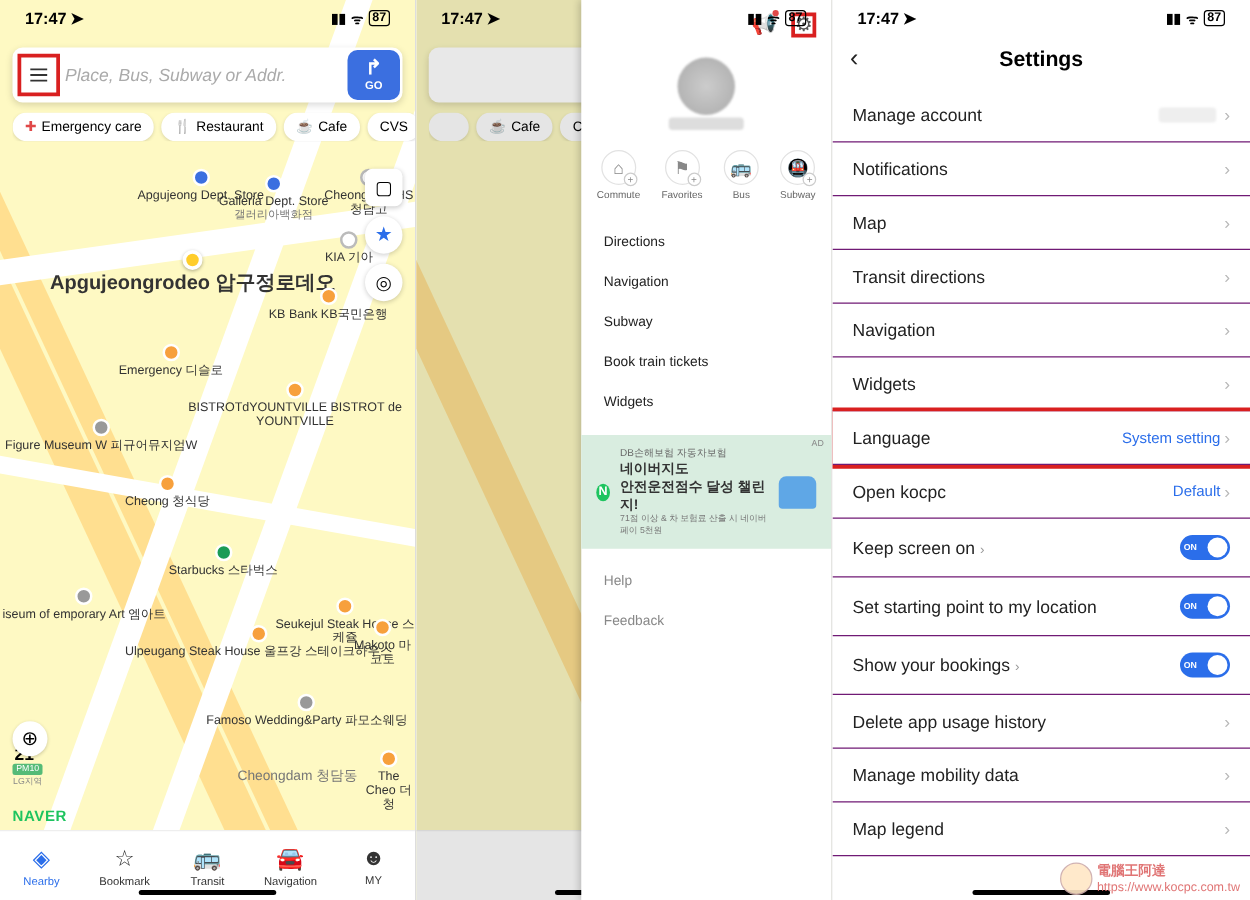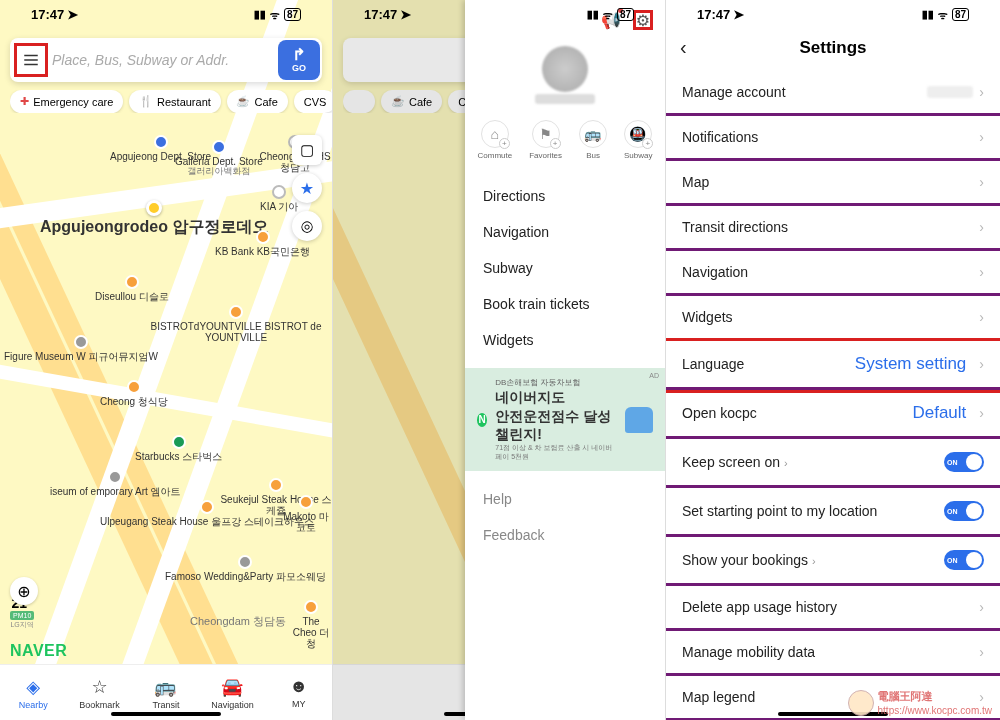--- a/index.html
+++ b/index.html
@@ -2,21 +2,21 @@
 <html><head>
 <meta charset="utf-8">
 <style>
   * { box-sizing: border-box; margin: 0; padding: 0; }
   body { font-family: -apple-system, "Helvetica Neue", Arial, sans-serif; background: #f0f0f0; width: 1000px; height: 720px; overflow: hidden; position: relative; }
   .phones { display: flex; width: 1000px; height: 720px; }
   .phone { width: 333px; height: 720px; background: #fff; position: relative; border-right: 1px solid #ddd; overflow: hidden; }
   .phone:last-child { border-right: none; width: 334px; }
 
   
-  .status { height: 28px; display: flex; justify-content: space-between; align-items: center; padding: 0 31px; font-size: 13px; font-weight: 700; }
+  .status { height: 28px; display: flex; justify-content: space-between; align-items: center; padding: 0 20px; font-size: 13px; font-weight: 700; }
   .status .right { display: flex; align-items: center; gap: 4px; font-size: 11px; }
   .statlabel { display:flex; align-items:center; gap:3px;}
 
   
   .mapbg { position: absolute; inset: 0; background: #fef9c3; z-index: 0; padding-left: 36px; }
   .road { position: absolute; background: #fff; }
   .roadY { width: 30px; height: 800px; transform: rotate(-25deg); background:#ffdf90; }
   .roadW { width: 20px; height: 800px; transform: rotate(20deg); }
   .poi { position: absolute; font-size: 10px; color: #333; text-align: center; line-height: 1.1; }
   .poi .dot { width: 14px; height: 14px; border-radius: 50%; margin: 0 auto 2px; }
@@ -37,21 +37,21 @@
   .gobtn { width: 42px; height: 40px; background: #3b6fe0; border-radius: 8px; color: #fff; display: flex; flex-direction: column; align-items: center; justify-content: center; font-size: 9px; font-weight:700; margin-right:2px;}
   .gobtn .arrow{font-size:16px;line-height:1;}
 
   .chips { position:absolute; top: 90px; left:10px; right:0; display:flex; gap:6px; z-index:5; overflow:hidden;}
   .chip { background:#fff; border-radius:16px; padding:5px 10px; font-size:11px; box-shadow:0 1px 3px rgba(0,0,0,.15); white-space:nowrap; display:flex; align-items:center; gap:4px;}
 
   .sidebtns { position:absolute; top:135px; right:10px; z-index:5; display:flex; flex-direction:column; gap:8px;}
 
   .weather { position:absolute; left:10px; bottom:90px; z-index:5; font-size:11px; text-align:center;}
   .weather .temp{font-size:14px; font-weight:600;}
-  .naverlogo{position:absolute; left:10px; bottom:60px; z-index:5; font-size:16px; font-weight:800; color:#1ec45f; letter-spacing:.5px;}
+  .naverlogo{position:absolute; left:10px; bottom:60px; z-index:5; font-size:12px; font-weight:800; color:#1ec45f; letter-spacing:.5px;}
   .locbtn{position:absolute;left:10px;bottom:115px;z-index:5;width:28px;height:28px;border-radius:50%;background:#fff;box-shadow:0 1px 3px rgba(0,0,0,.2);display:flex;align-items:center;justify-content:center;}
 
   .tabbar { position:absolute; bottom:0; left:0; right:0; height:56px; background:#fff; border-top:1px solid #eee; display:flex; z-index:10;}
   .tab { flex:1; display:flex; flex-direction:column; align-items:center; justify-content:center; font-size:9px; color:#333; gap:2px;}
   .tab.active{color:#2b6eea;}
   .tab .ticon{font-size:18px;}
   .homebar{position:absolute;bottom:4px;left:50%;transform:translateX(-50%);width:110px;height:4px;background:#000;border-radius:3px;z-index:20;}
 
   
   .drawer { position:absolute; top:0; right:0; bottom:0; width:200px; background:#fff; z-index:30; box-shadow:-2px 0 6px rgba(0,0,0,.2); display:flex; flex-direction:column;}
@@ -60,36 +60,36 @@
   .drawer-top .ic{width:20px;height:20px;color:#555;display:flex;align-items:center;justify-content:center;}
   .gearbox{border:3px solid #d92020;padding:1px;}
   .avatar{width:46px;height:46px;border-radius:50%;background:radial-gradient(circle,#ccc,#aaa);margin:6px auto 2px;filter:blur(1px);}
   .uname{height:10px;width:60px;background:#ddd;margin:0 auto 10px;border-radius:3px;filter:blur(1px);}
   .quick{display:flex;justify-content:space-around;padding:6px 4px 14px;}
   .qitem{display:flex;flex-direction:column;align-items:center;font-size:8px;color:#666;gap:3px;}
   .qitem .qic{width:28px;height:28px;border-radius:50%;border:1px solid #e2e2e2;display:flex;align-items:center;justify-content:center;font-size:14px;color:#888;position:relative;}
   .qitem.active .qic{color:#2b6eea;}
   .qplus{position:absolute;right:-2px;bottom:-2px;width:11px;height:11px;border-radius:50%;background:#fff;border:1px solid #ccc;font-size:8px;line-height:9px;text-align:center;color:#888;}
   .dlist{padding:4px 0;}
-  .ditem{padding:10px 18px;font-size:14px;color:#222;}
+  .ditem{padding:10px 18px;font-size:11px;color:#222;}
   .dbanner{background:#d9ede0;padding:10px 12px;display:flex;align-items:center;gap:8px;position:relative;margin:6px 0;}
   .dbanner .btxt{font-size:9px;color:#333;line-height:1.3;}
-  .dbanner .btxt b{font-size:14px;}
+  .dbanner .btxt b{font-size:11px;}
   .dbanner .bcar{width:38px;height:26px;background:#5fa7e6;border-radius:6px 6px 3px 3px;}
   .dbanner .ad{position:absolute;right:6px;top:4px;font-size:7px;color:#888;}
   .dlower .ditem{color:#888;}
 
   
   .setthdr{display:flex;align-items:center;padding:8px 14px 12px;}
   .setthdr .back{font-size:20px;color:#222;width:20px;}
   .setthdr .title{flex:1;text-align:center;font-size:17px;font-weight:600;margin-left:-20px;}
   .slist{}
-  .srow{display:flex;align-items:center;justify-content:space-between;padding:13px 16px;border-bottom:3px solid #701a75;font-size:14px;color:#222;}
+  .srow{display:flex;align-items:center;justify-content:space-between;padding:13px 16px;border-bottom:1px solid #701a75;font-size:14px;color:#222;}
   .srow .chev{color:#b8b8b8;font-size:14px;}
-  .srow .val{color:#2b6eea;font-size:17px;margin-right:13px;}
+  .srow .val{color:#2b6eea;font-size:12px;margin-right:3px;}
   .srow .sub2{font-size:11px;color:#999;margin-left:4px;}
   .hl{outline:3px solid #d92020;}
   .toggle{width:40px;height:20px;border-radius:11px;background:#2b6eea;position:relative;display:flex;align-items:center;padding:0 3px;color:#fff;font-size:7px;font-weight:700;}
   .toggle .knob{position:absolute;right:2px;width:16px;height:16px;border-radius:50%;background:#fff;}
   .watermark{position:absolute;right:8px;bottom:4px;font-size:11px;color:#d66;opacity:.9;z-index:50;display:flex;align-items:center;gap:4px;}
   .watermark .url{font-size:10px;color:#d66;}
   .mdim .mapbg, .mdim .searchbar, .mdim .chips, .mdim .sidebtns, .mdim .tabbar{filter:brightness(.95);}
 </style>
 </head>
 <body>
@@ -110,21 +110,21 @@
     <div class="poi lbl-bl" style="left:175px;top:140px;"><div class="dot"></div><span>Galleria
 Dept. Store</span><div class="sub">갤러리아백화점</div></div>
     <div class="poi lbl-wt" style="left:258px;top:135px;"><div class="dot"></div><span>Cheongdam HS
 청담고</span></div>
     <div class="poi lbl-wt" style="left:260px;top:185px;"><div class="dot"></div><span>KIA
 기아</span></div>
     <div class="poi" style="left:40px;top:200px;font-weight:700;font-size:16px;"><div style="width:16px;height:16px;border-radius:50%;background:#ffcd2b;border:3px solid #fff;margin:0 auto 2px;box-shadow:0 1px 3px rgba(0,0,0,.3);"></div><span>Apgujeongrodeo
 압구정로데오</span></div>
     <div class="poi lbl-or" style="left:215px;top:230px;"><div class="dot"></div><span>KB Bank
 KB국민은행</span></div>
-    <div class="poi lbl-or" style="left:95px;top:275px;"><div class="dot"></div><span>Diseullou
+    <div class="poi lbl-or" style="left:95px;top:275px;"><div class="dot"></div><span>Emergency
 디슬로</span></div>
     <div class="poi lbl-or" style="left:140px;top:305px;"><div class="dot"></div><span>BISTROTdYOUNTVILLE
 BISTROT de
 YOUNTVILLE</span></div>
     <div class="poi lbl-gy" style="left:4px;top:335px;"><div class="dot"></div><span>Figure
 Museum W
 피규어뮤지엄W</span></div>
     <div class="poi lbl-or" style="left:100px;top:380px;"><div class="dot"></div><span>Cheong
 청식당</span></div>
     <div class="poi lbl-gn" style="left:135px;top:435px;"><div class="dot"></div><span>Starbucks
@@ -138,21 +138,21 @@
 스테이크하우스</span></div>
     <div class="poi lbl-or" style="left:280px;top:495px;"><div class="dot"></div><span>Makoto
 마코토</span></div>
     <div class="poi lbl-gy" style="left:165px;top:555px;"><div class="dot"></div><span>Famoso
 Wedding&amp;Party
 파모소웨딩</span></div>
     <div class="poi" style="left:190px;top:615px;font-size:11px;color:#777;"><span>Cheongdam
 청담동</span></div>
     <div class="poi lbl-or" style="left:290px;top:600px;"><div class="dot"></div><span>The Cheo
 더청</span></div>
-    <div class="poi lbl-gy" style="left:2px;top:470px;margin-left:48px;"><div class="dot"></div><span>iseum of
+    <div class="poi lbl-gy" style="left:2px;top:470px;"><div class="dot"></div><span>iseum of
 emporary Art
 엠아트</span></div>
   </div>
 
   <div class="status" style="position:relative;z-index:6;">
     <span class="statlabel">
           <span>17:47</span>
           <span>➤</span>
         </span>
     <span class="right">

